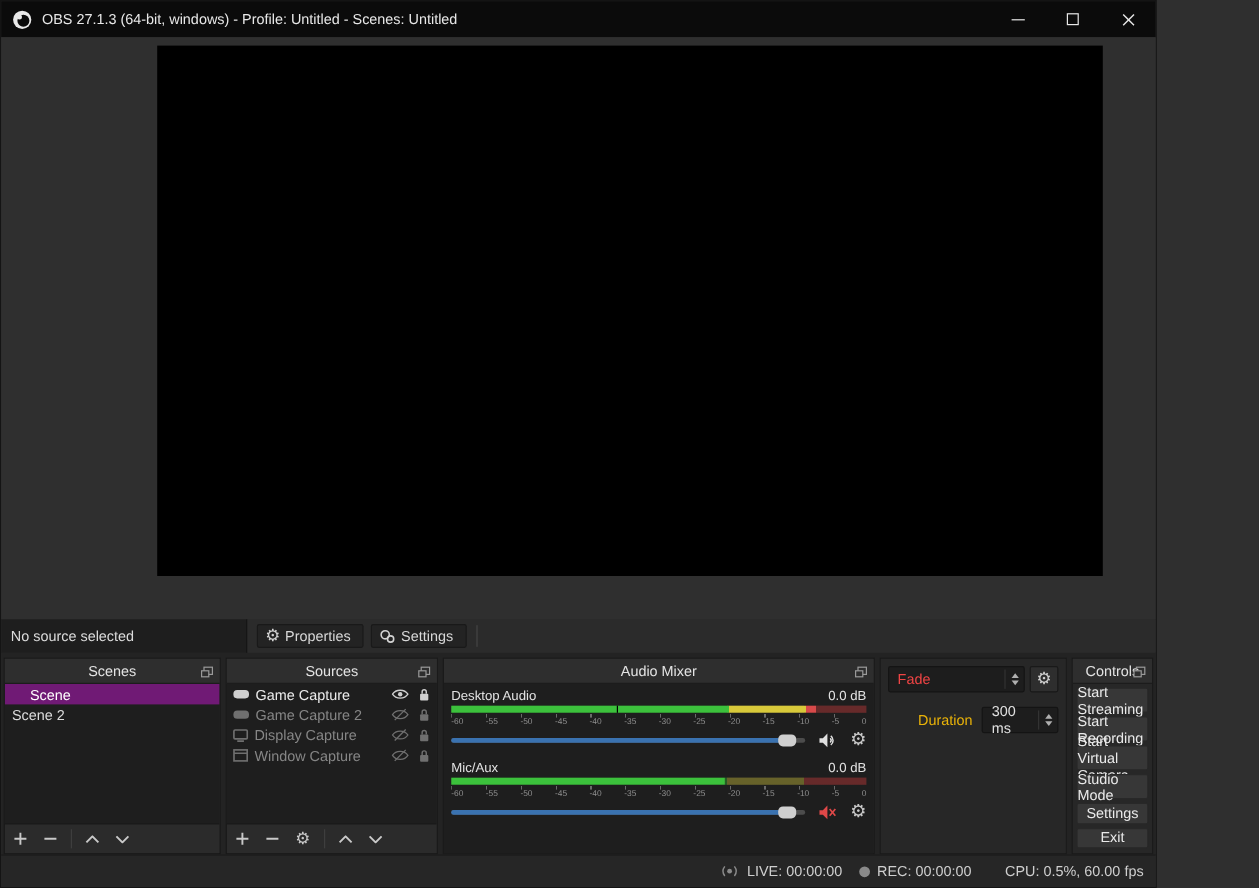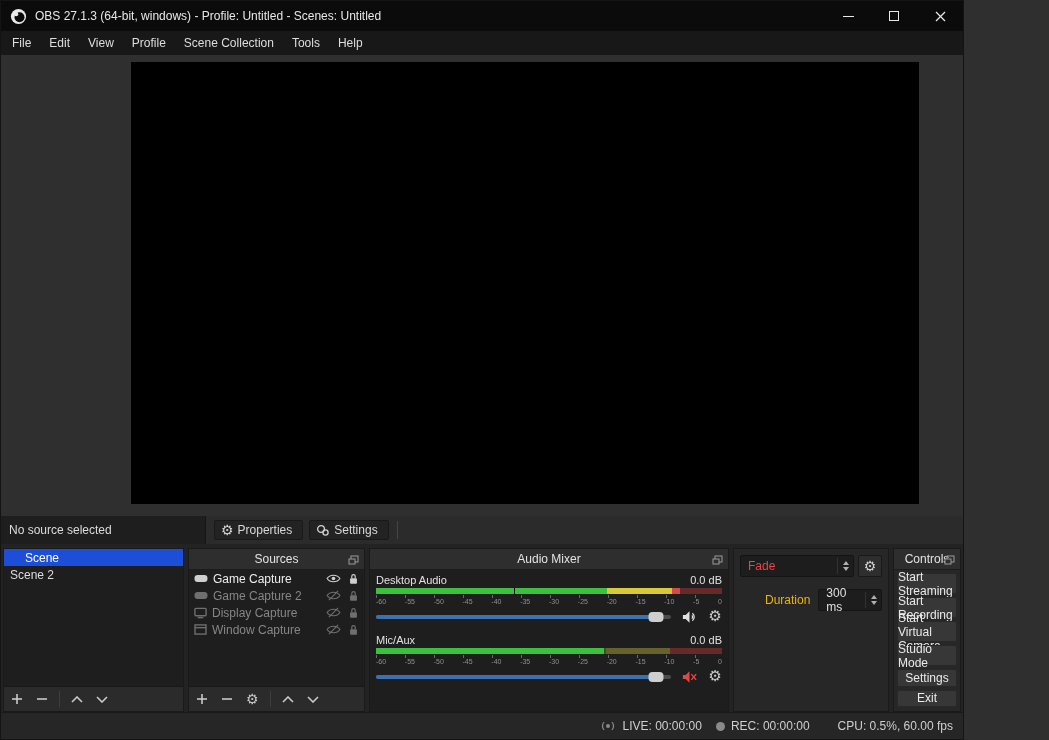--- a/index.html
+++ b/index.html
@@ -49,21 +49,21 @@
   .panel-header { height:21px; flex:none; background:#2e2e2e; border-bottom:1px solid #1c1c1c; display:flex; align-items:center; justify-content:center; position:relative; color:#e3e3e3; }
   .dock-btn { position:absolute; right:4px; top:4px; width:14px; height:13px; display:flex; align-items:center; justify-content:center; color:#9a9a9a; }
   .panel-body { flex:1; display:flex; flex-direction:column; background:#1e1e1e; overflow:hidden; }
   .panel-body.chrome { background:#272727; }
   .panel-toolbar { height:25px; flex:none; margin-top:auto; background:#2b2b2b; border-top:1px solid #181818; display:flex; align-items:center; padding:0 7px; gap:13px; color:#c9c9c9; }
   .pt-sep { width:1px; height:16px; background:#3e3e3e; margin:0 -2px; }
   .icon-btn { display:flex; align-items:center; justify-content:center; color:#c9c9c9; }
 
   
   .scene-row { height:17px; display:flex; align-items:center; padding-left:6px; color:#dcdcdc; }
-  .scene-row.selected { background:#1d4ed8; color:#ffffff;padding-left:21px; }
+  .scene-row.selected { background:#701a75; color:#ffffff;padding-left:21px; }
 
   
   .src-row { height:17px; display:flex; align-items:center; padding:0 5px 0 5px; gap:5px; color:#ededed; }
   .src-row.dim { color:#868686; }
   .src-row .type-icon { color:#cfcfcf; flex:none; display:flex; }
   .src-row.dim .type-icon { color:#6f6f6f; }
   .src-label { flex:1; white-space:nowrap; overflow:hidden; }
   .row-icons { display:flex; align-items:center; gap:7px; color:#cfcfcf; }
   .src-row.dim .row-icons { color:#6f6f6f; }
 
@@ -131,29 +131,20 @@
         <div class="max-glyph"></div>
       </div>
     <div class="win-btn">
       <svg width="11" height="11" viewBox="0 0 11 11">
         <line x1="1" y1="1" x2="10" y2="10" stroke="#e8e8e8" stroke-width="1.2"></line>
         <line x1="10" y1="1" x2="1" y2="10" stroke="#e8e8e8" stroke-width="1.2"></line>
       </svg>
     </div>
   </div>
 
-  <div class="menubar">
-    <span class="menu-item">File</span>
-    <span class="menu-item">Edit</span>
-    <span class="menu-item">View</span>
-    <span class="menu-item">Profile</span>
-    <span class="menu-item">Scene Collection</span>
-    <span class="menu-item">Tools</span>
-    <span class="menu-item">Help</span>
-  </div>
 
   <div class="preview">
     <div class="canvas"></div>
   </div>
 
   <div class="src-toolbar">
     <div class="no-source">No source selected</div>
     <div class="tool-btns">
       <div class="tool-btn">
         <span class="gear">⚙</span>
@@ -166,20 +157,29 @@
         </svg>
         <span>Settings</span>
       </div>
     </div>
     <div class="vsep"></div>
   </div>
 
   <div class="docks">
 
     <div class="panel p-scenes">
+      <div class="panel-header">
+        <span>Scenes</span>
+        <div class="dock-btn">
+          <svg width="11" height="10" viewBox="0 0 11 10">
+            <rect x="3" y="1" width="7" height="6" fill="none" stroke="currentColor"></rect>
+            <rect x="1" y="4" width="6" height="5" fill="#2e2e2e" stroke="currentColor"></rect>
+          </svg>
+        </div>
+      </div>
       <div class="panel-body">
         <div class="scene-row selected">
           <span>Scene</span>
         </div>
         <div class="scene-row">
           <span>Scene 2</span>
         </div>
         <div class="panel-toolbar">
           <span class="icon-btn">
             <svg width="12" height="12" viewBox="0 0 12 12">

